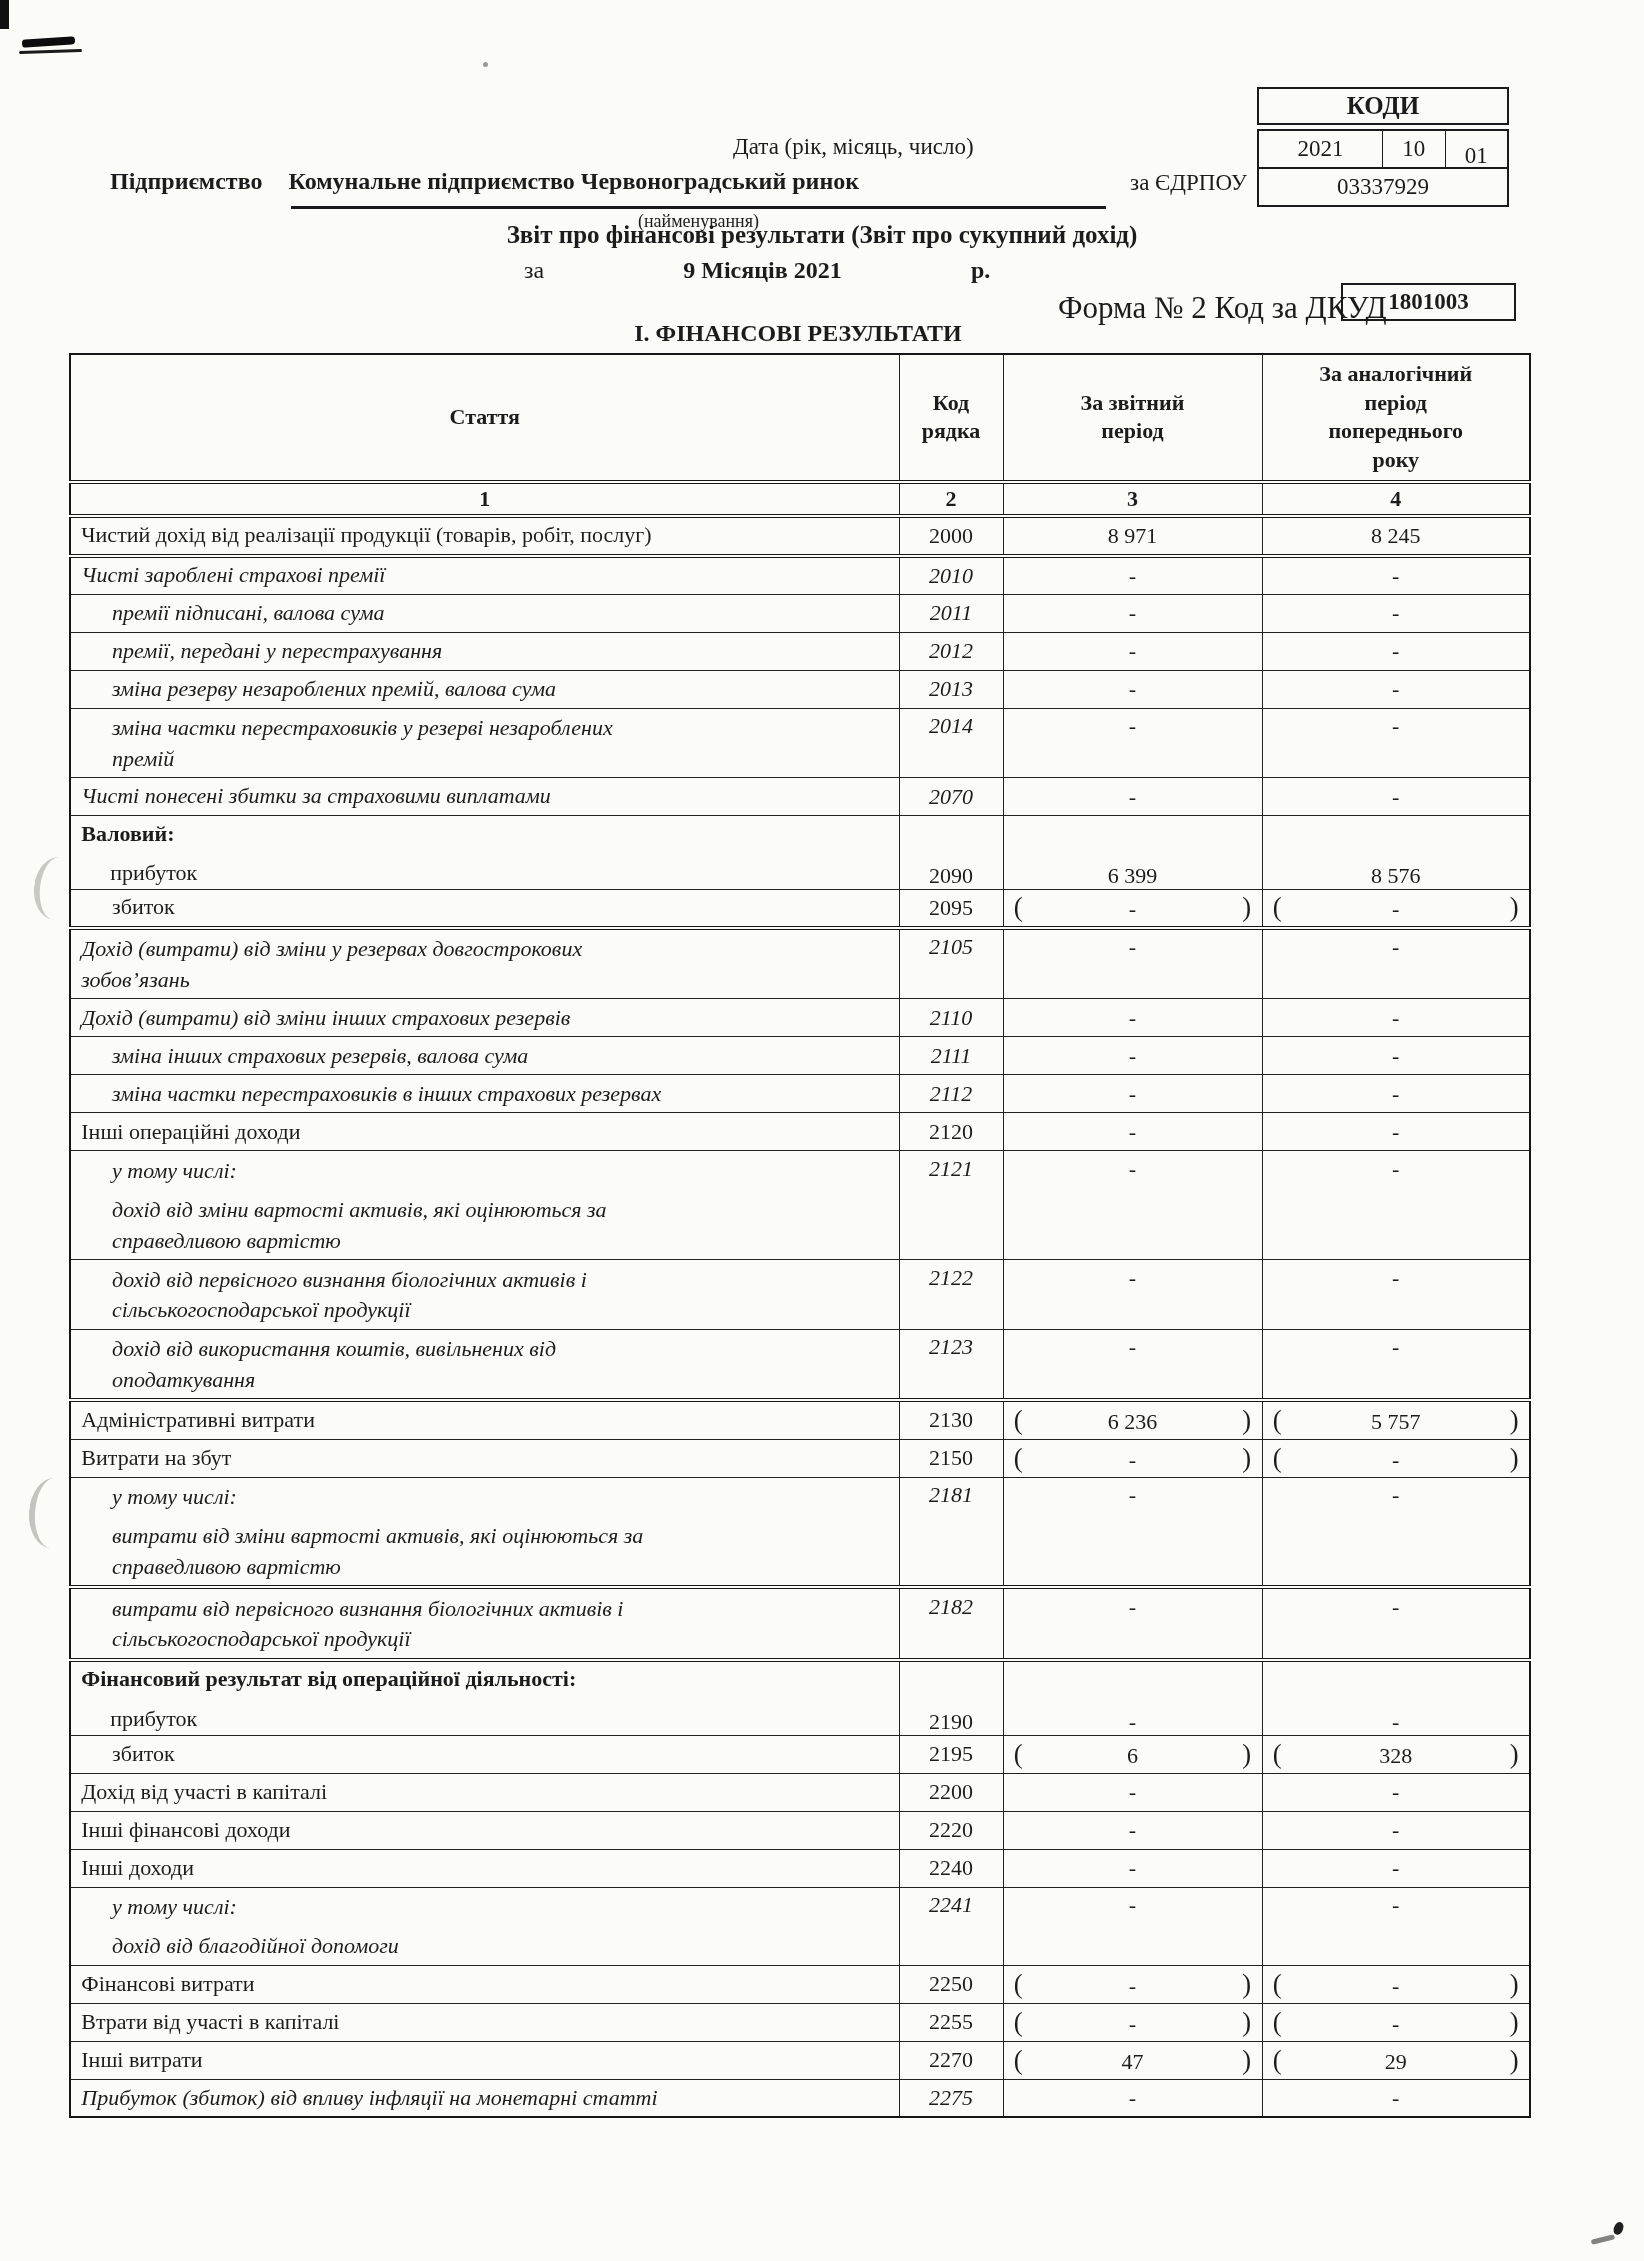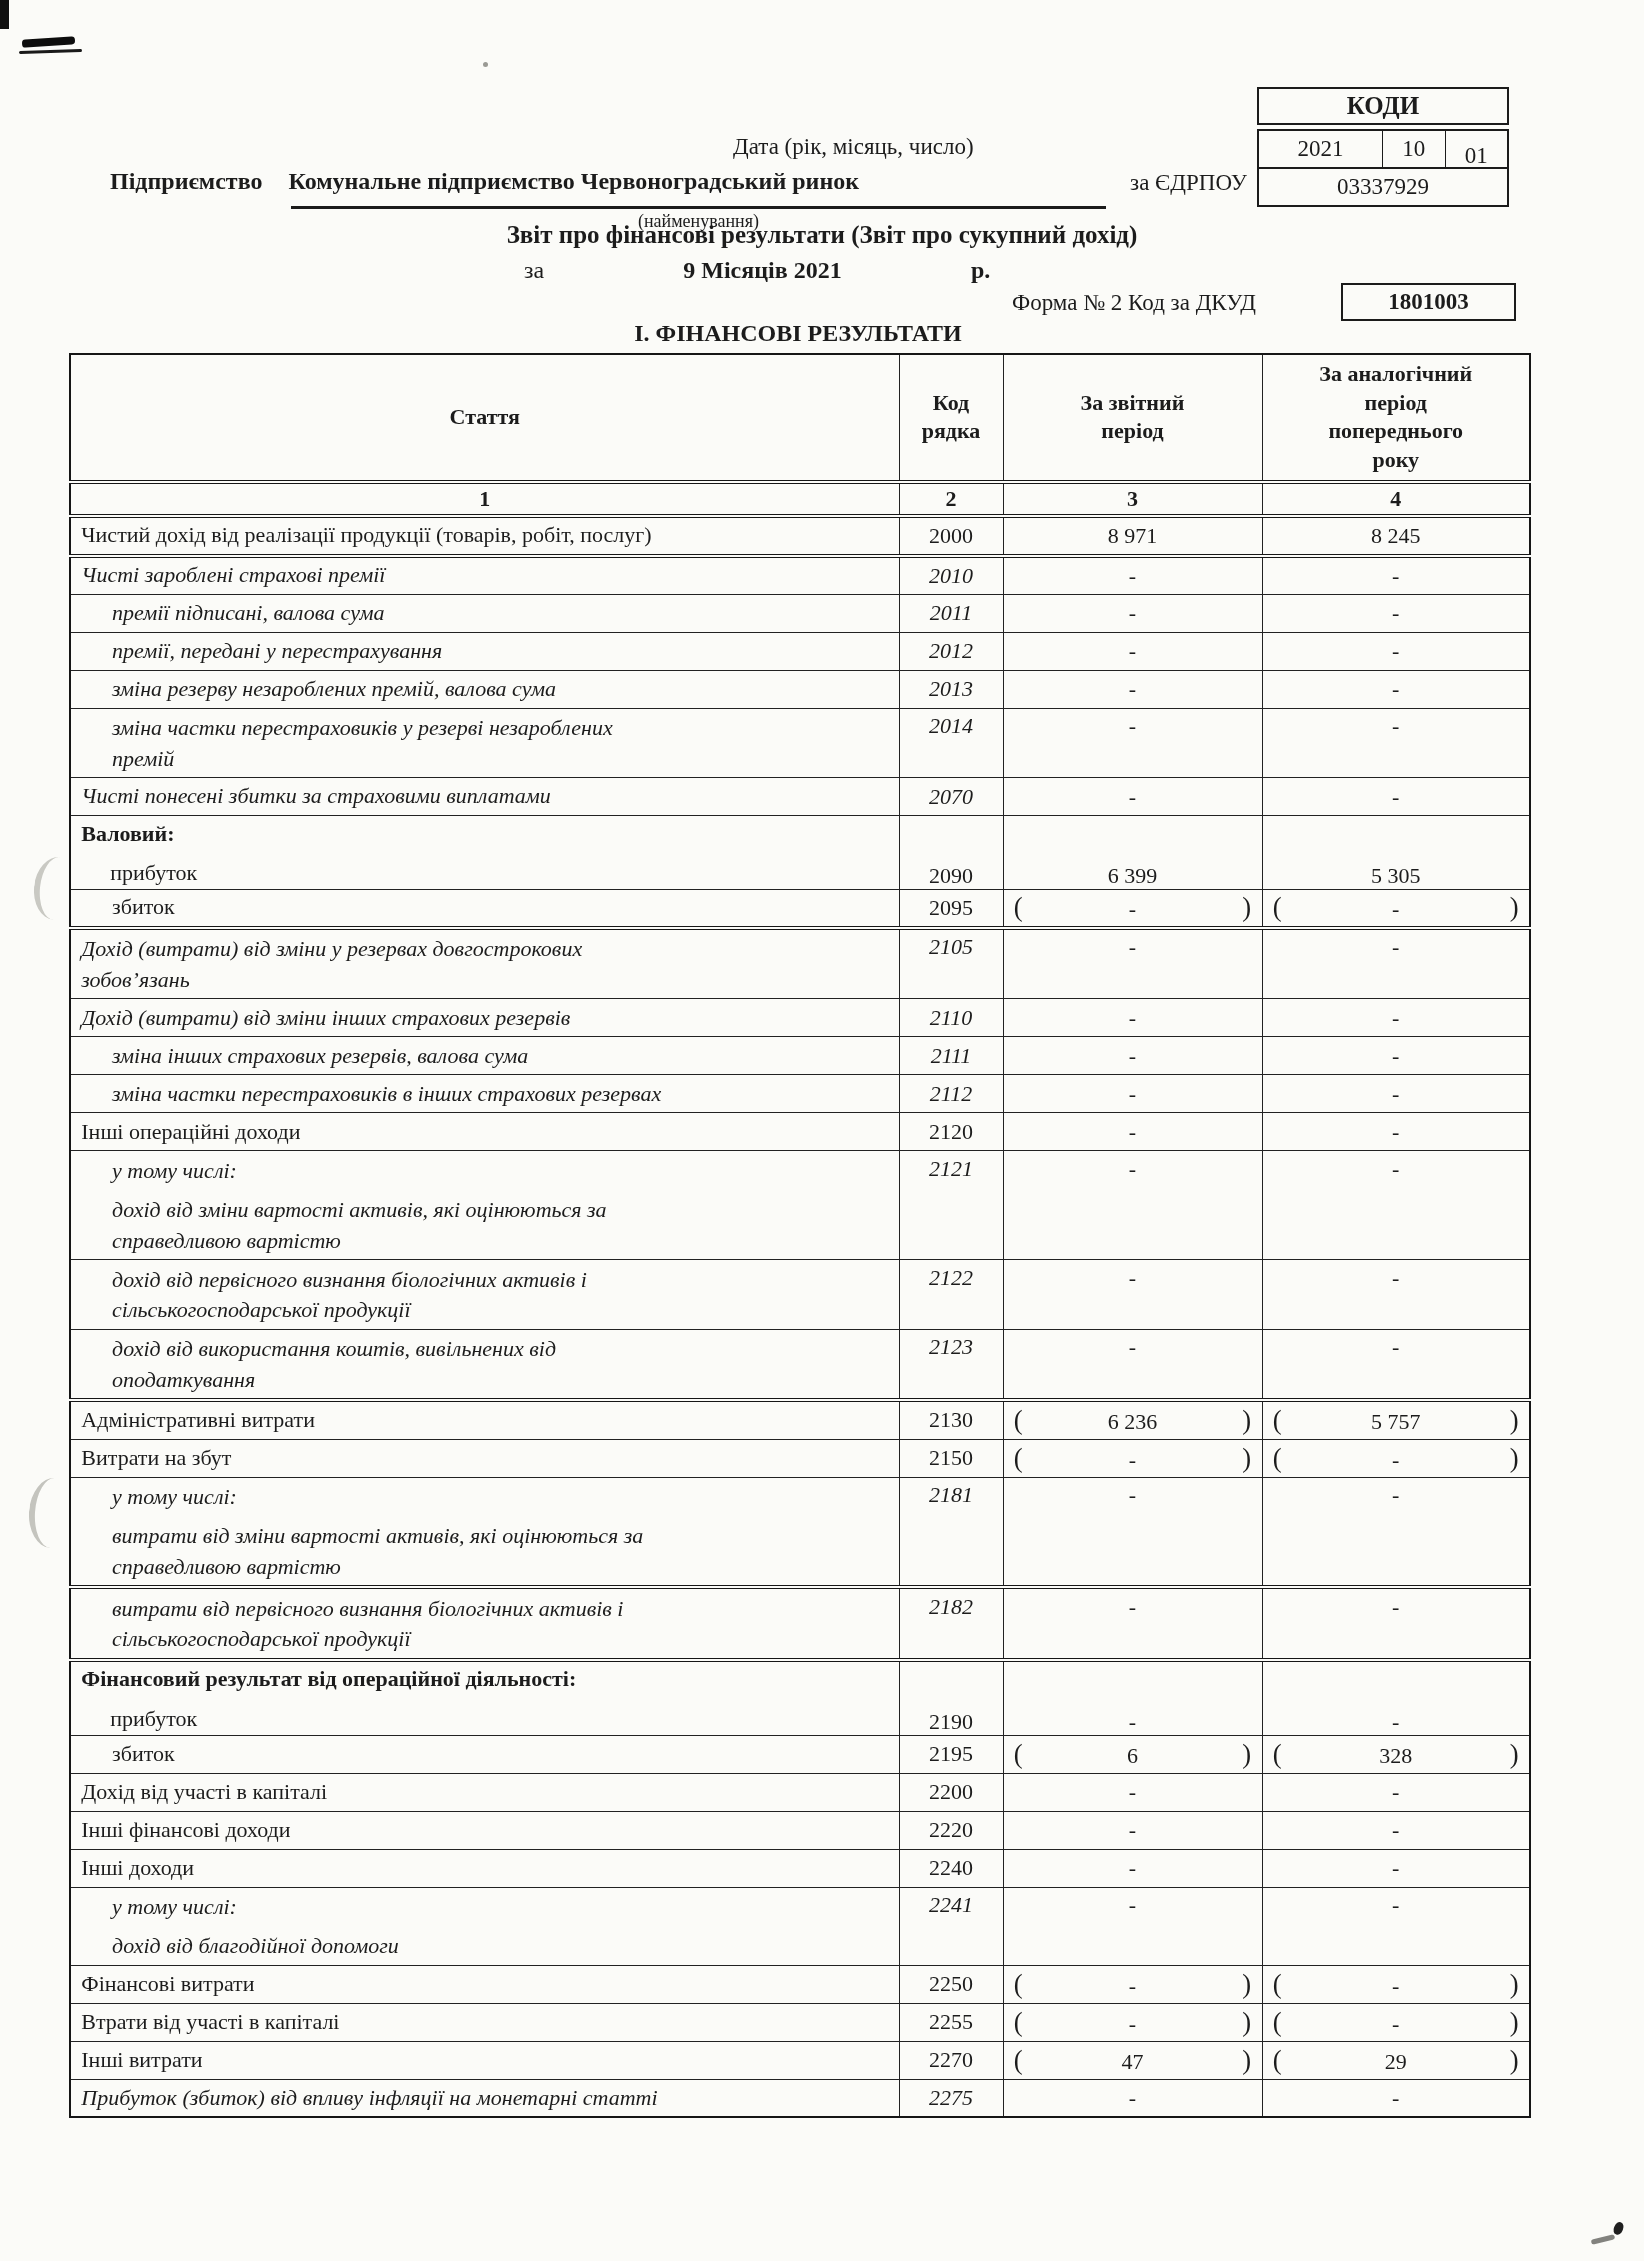--- a/index.html
+++ b/index.html
@@ -40,21 +40,21 @@
   .enterprise-row { position:absolute; left:110px; top:168px; font-size:24px; font-weight:bold; }
   .enterprise-row .ent-name { margin-left:26px; }
   .enterprise-underline { position:absolute; left:291px; top:206px; width:815px; height:2.6px; background:#1b1b1b; }
   .enterprise-caption { position:absolute; left:291px; top:211px; width:815px; text-align:center; font-size:18px; }
 
   .report-title { position:absolute; left:51px; top:221px; width:1542px; text-align:center; font-weight:bold; font-size:25px; }
   .period-row { position:absolute; left:0; top:257px; width:1645px; height:29px; font-size:24px; }
   .period-prefix { position:absolute; left:524px; }
   .period-value { position:absolute; left:600px; width:325px; text-align:center; font-weight:bold; }
   .period-suffix { position:absolute; left:971px; font-weight:bold; }
-  .form-row-label { position:absolute; left:1012px; top:290px; font-size:23px; }
+  .form-row-label { position:absolute; left:1058px; top:290px; font-size:31px; }
   .form-code-box { position:absolute; left:1341px; top:283px; width:171px; height:34px; line-height:34px; border:2.6px solid #1b1b1b; text-align:center; font-weight:bold; font-size:23px; }
   .section-title { position:absolute; left:27px; top:320px; width:1542px; text-align:center; font-weight:bold; font-size:24px; }
 
   
   table.fin { position:absolute; left:69px; top:353px; width:1460px; border-collapse:collapse; table-layout:fixed; }
   table.fin { border:2.6px solid #161616; }
   table.fin th, table.fin td { border:1.7px solid #222; }
 
   thead th { font-weight:bold; font-size:22px; line-height:1.3; white-space:pre-line; text-align:center; vertical-align:middle; padding:5.1px 3.4px; }
   tr.hdr { height:120px; }
@@ -209,21 +209,21 @@
           <td class="c-val">-</td>
           <td class="c-val">-</td>
         </tr>
         <tr class="va-bottom">
           <td class="c-article">
             <div class="lead b">Валовий:</div>
             <div class="atext ai">прибуток</div>
           </td>
           <td class="c-code">2090</td>
           <td class="c-val">6 399</td>
-          <td class="c-val">5 305</td>
+          <td class="c-val">8 576</td>
         </tr>
         <tr class="va-mid dbl">
           <td class="c-article ind">
             <div class="atext">збиток</div>
           </td>
           <td class="c-code">2095</td>
           <td class="c-val">
             <div class="pwrap">
               <span class="par">(</span>
               <span class="pv">-</span>

